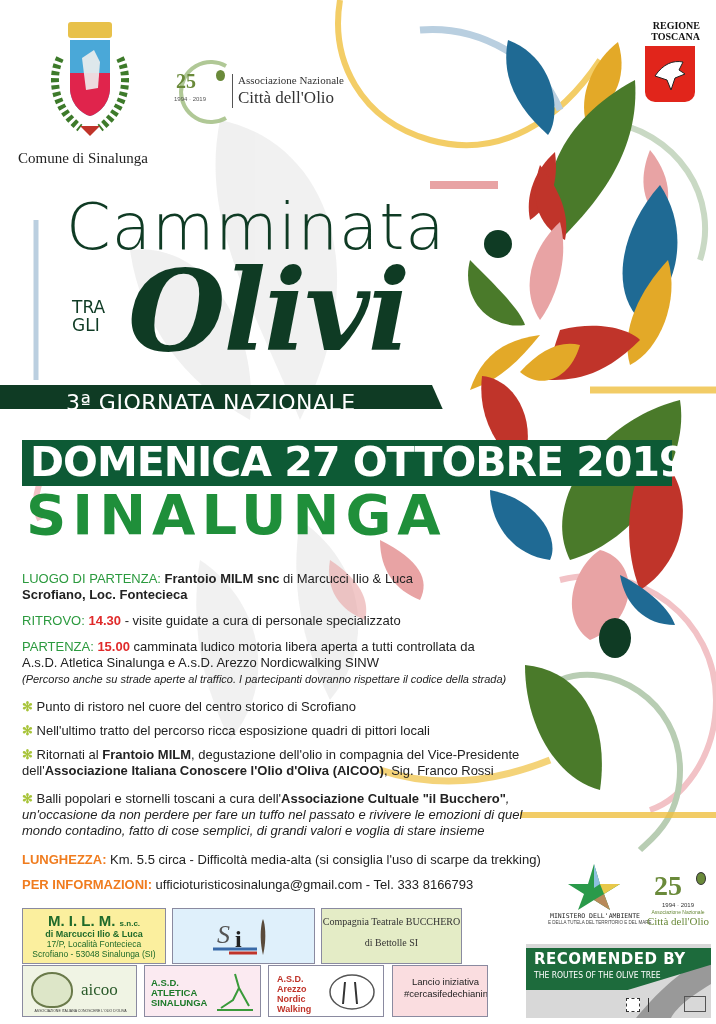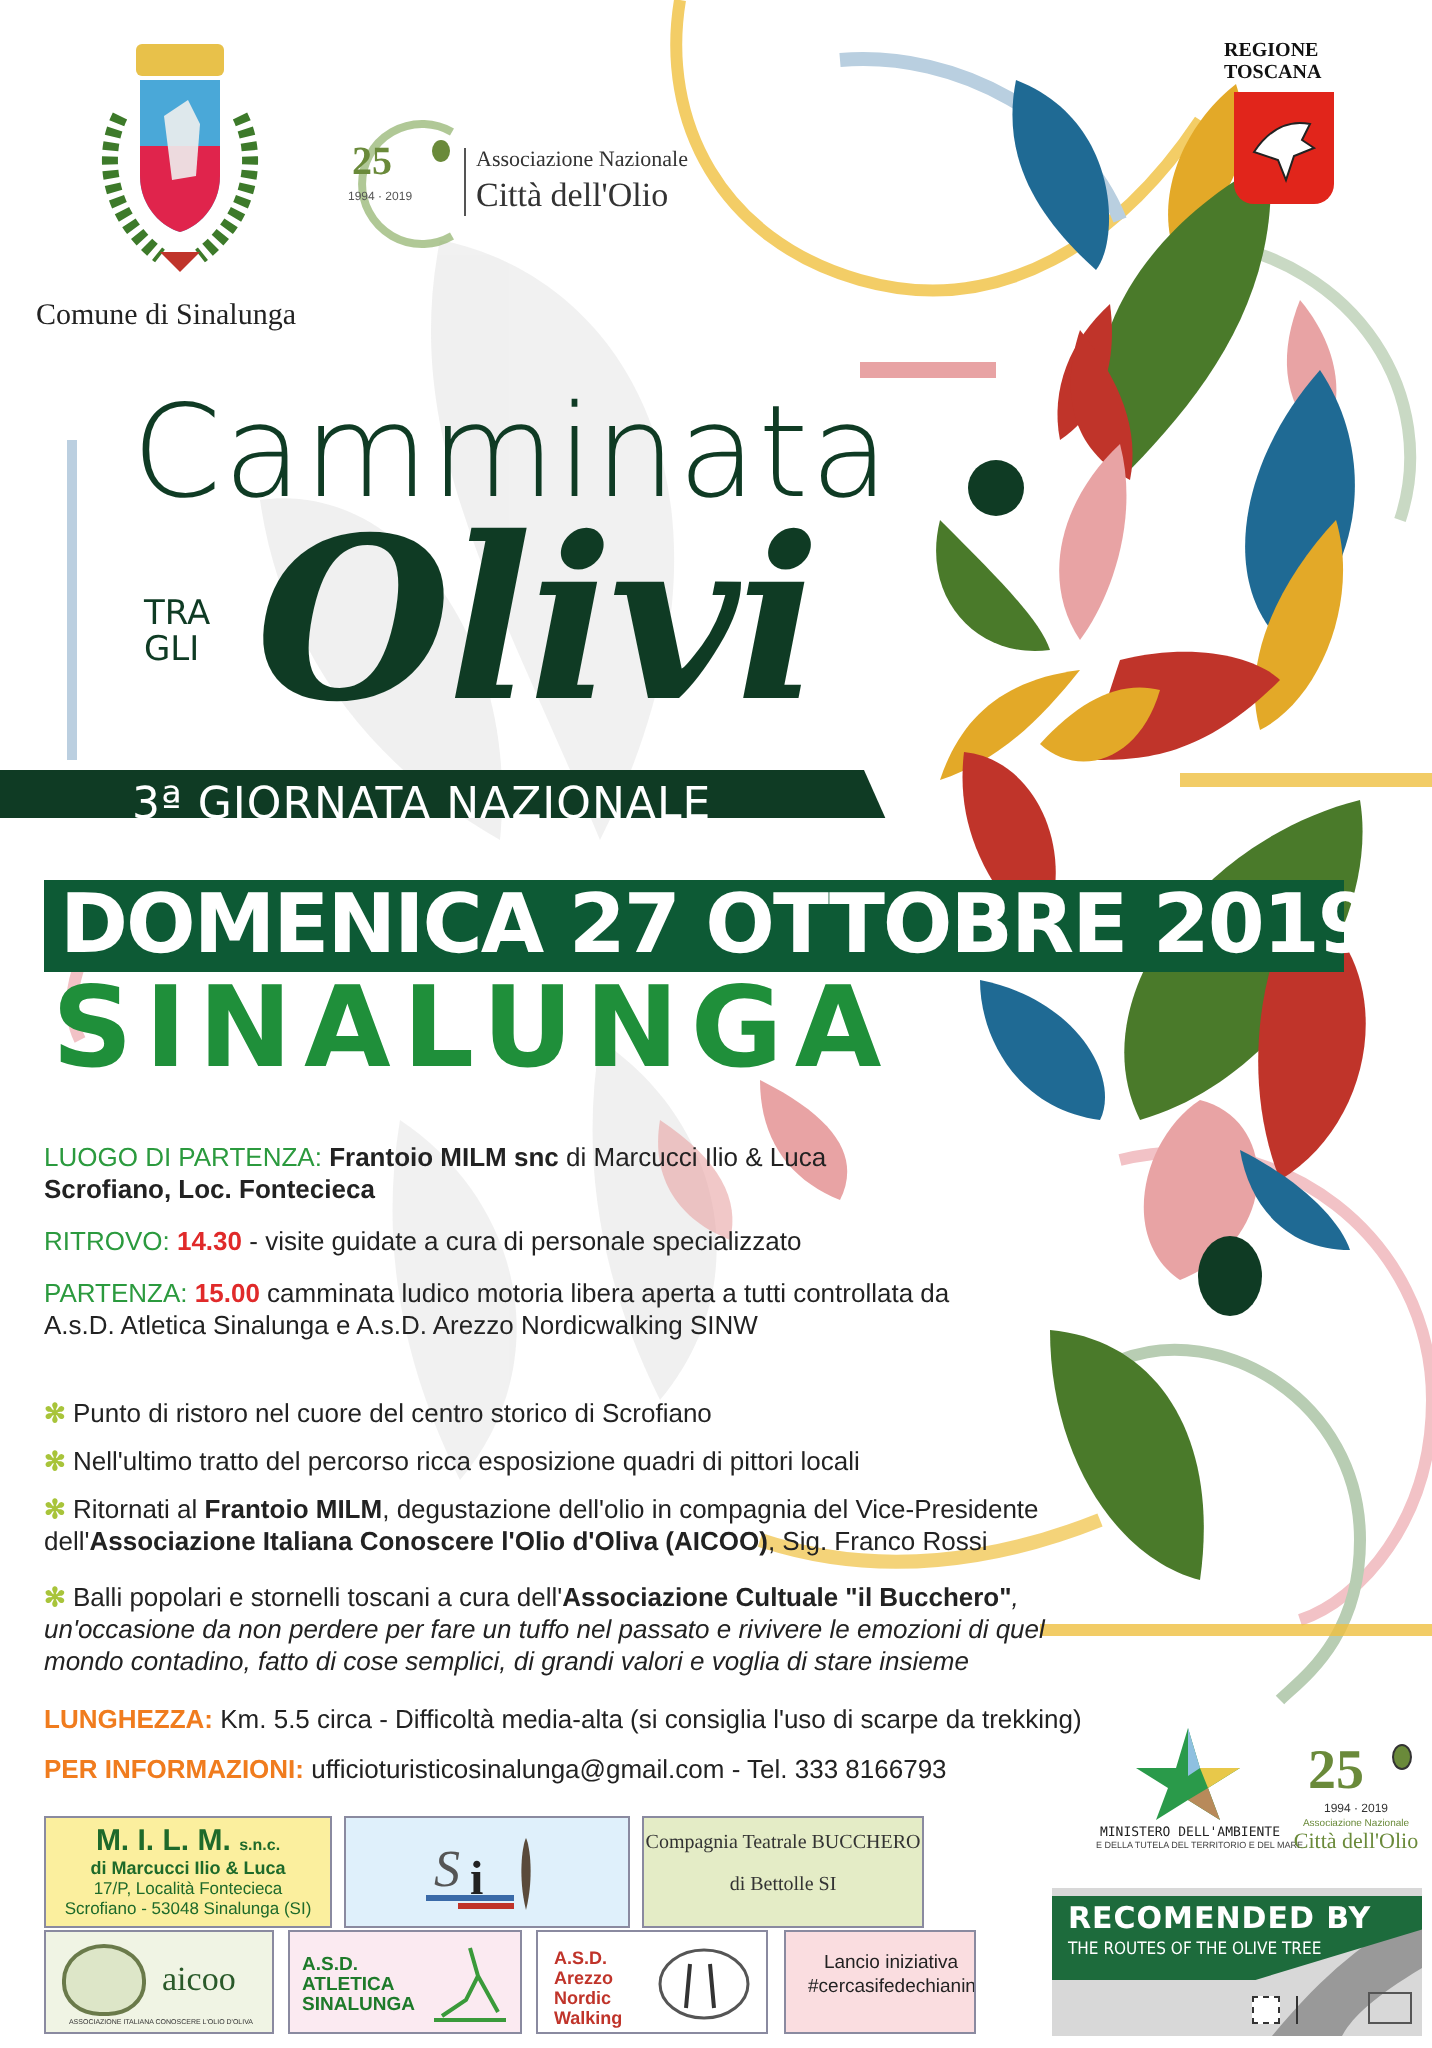--- a/index.html
+++ b/index.html
@@ -7,21 +7,21 @@
 .abs{position:absolute}
 .deco{position:absolute;left:0;top:0;width:716px;height:1024px;pointer-events:none}
 .logo-comune{left:30px;top:18px;width:120px;height:130px}
 .comune-label{left:18px;top:150px;font-family:"Liberation Serif",serif;font-size:15px;color:#222}
 .cittaolio{left:166px;top:56px;width:180px;height:70px}
 .co-25{position:absolute;left:10px;top:14px;font-family:"Liberation Serif",serif;font-weight:bold;font-size:20px;color:#6a8a3a}
 .co-years{position:absolute;left:8px;top:40px;font-size:6px;color:#555}
 .co-line{position:absolute;left:66px;top:18px;width:1px;height:34px;background:#555}
 .co-assoc{position:absolute;left:72px;top:18px;font-family:"Liberation Serif",serif;font-size:11px;color:#333}
 .co-name{position:absolute;left:72px;top:32px;font-family:"Liberation Serif",serif;font-size:17px;color:#333}
-.regione{left:612px;top:20px;text-align:left;width:60px}
+.regione{left:640px;top:20px;text-align:right;width:60px}
 .regione .rt{font-family:"Liberation Serif",serif;font-weight:bold;font-size:10px;line-height:11px;color:#111}
 .regione .shield{margin:4px auto 0;width:50px;height:56px;background:#e1251b;border-radius:0 0 10px 10px;position:relative}
 .title-camminata{left:66px;top:190px;font-family:"DejaVu Sans",sans-serif;font-weight:200;font-size:64px;color:#0f3b24;letter-spacing:1px;font-stretch:condensed}
 .title-tragli{left:72px;top:298px;font-family:"DejaVu Sans",sans-serif;font-size:17px;line-height:18px;color:#0f3b24}
 .title-olivi{left:128px;top:245px;font-family:"DejaVu Serif",serif;font-style:italic;font-weight:bold;font-size:112px;color:#0f3b24;letter-spacing:-2px}
 .band-giornata{left:0;top:385px;width:448px;height:24px;background:#0f3b24;clip-path:polygon(0 0,432px 0,448px 36px,0 36px)}
 .band-giornata span{position:absolute;left:66px;top:5px;font-family:"DejaVu Sans",sans-serif;font-size:22px;color:#fff;letter-spacing:.5px}
 .band-date{left:22px;top:440px;width:650px;height:46px;background:#0d5a35}
 .band-date span{position:absolute;left:8px;top:-2px;font-family:"DejaVu Sans",sans-serif;font-weight:bold;font-size:41px;color:#fff;letter-spacing:-1px;white-space:nowrap}
 .city{left:26px;top:482px;font-family:"DejaVu Sans",sans-serif;font-weight:bold;font-size:56px;color:#1f8f3a;letter-spacing:6px}
@@ -158,20 +158,21 @@
   <b>Frantoio MILM snc</b><span> di Marcucci Ilio &amp; Luca</span><br>
   <b>Scrofiano, Loc. Fontecieca</b>
 </div>
 <div class="abs info" style="top:613px">
   <span class="lbl-green">RITROVO:</span>
   <span class="red">14.30</span><span> - visite guidate a cura di personale specializzato</span>
 </div>
 <div class="abs info" style="top:639px;width:490px">
   <span class="lbl-green">PARTENZA:</span>
   <span class="red">15.00</span><span> camminata ludico motoria libera aperta a tutti controllata da A.s.D. Atletica Sinalunga e A.s.D. Arezzo Nordicwalking SINW</span><br>
+  <span class="ital">(Percorso anche su strade aperte al traffico. I partecipanti dovranno rispettare il codice della strada)</span>
 </div>
 <div class="abs info" style="top:699px">
   <span class="star">✻ </span><span>Punto di ristoro nel cuore del centro storico di Scrofiano</span>
 </div>
 <div class="abs info" style="top:723px">
   <span class="star">✻ </span><span>Nell'ultimo tratto del percorso ricca esposizione quadri di pittori locali</span>
 </div>
 <div class="abs info" style="top:747px;width:500px">
   <span class="star">✻ </span><span>Ritornati al </span><b>Frantoio MILM</b><span>, degustazione dell'olio in compagnia del Vice-Presidente dell'</span><b>Associazione Italiana Conoscere l'Olio  d'Oliva (AICOO)</b><span>, Sig. Franco Rossi</span>
 </div>

